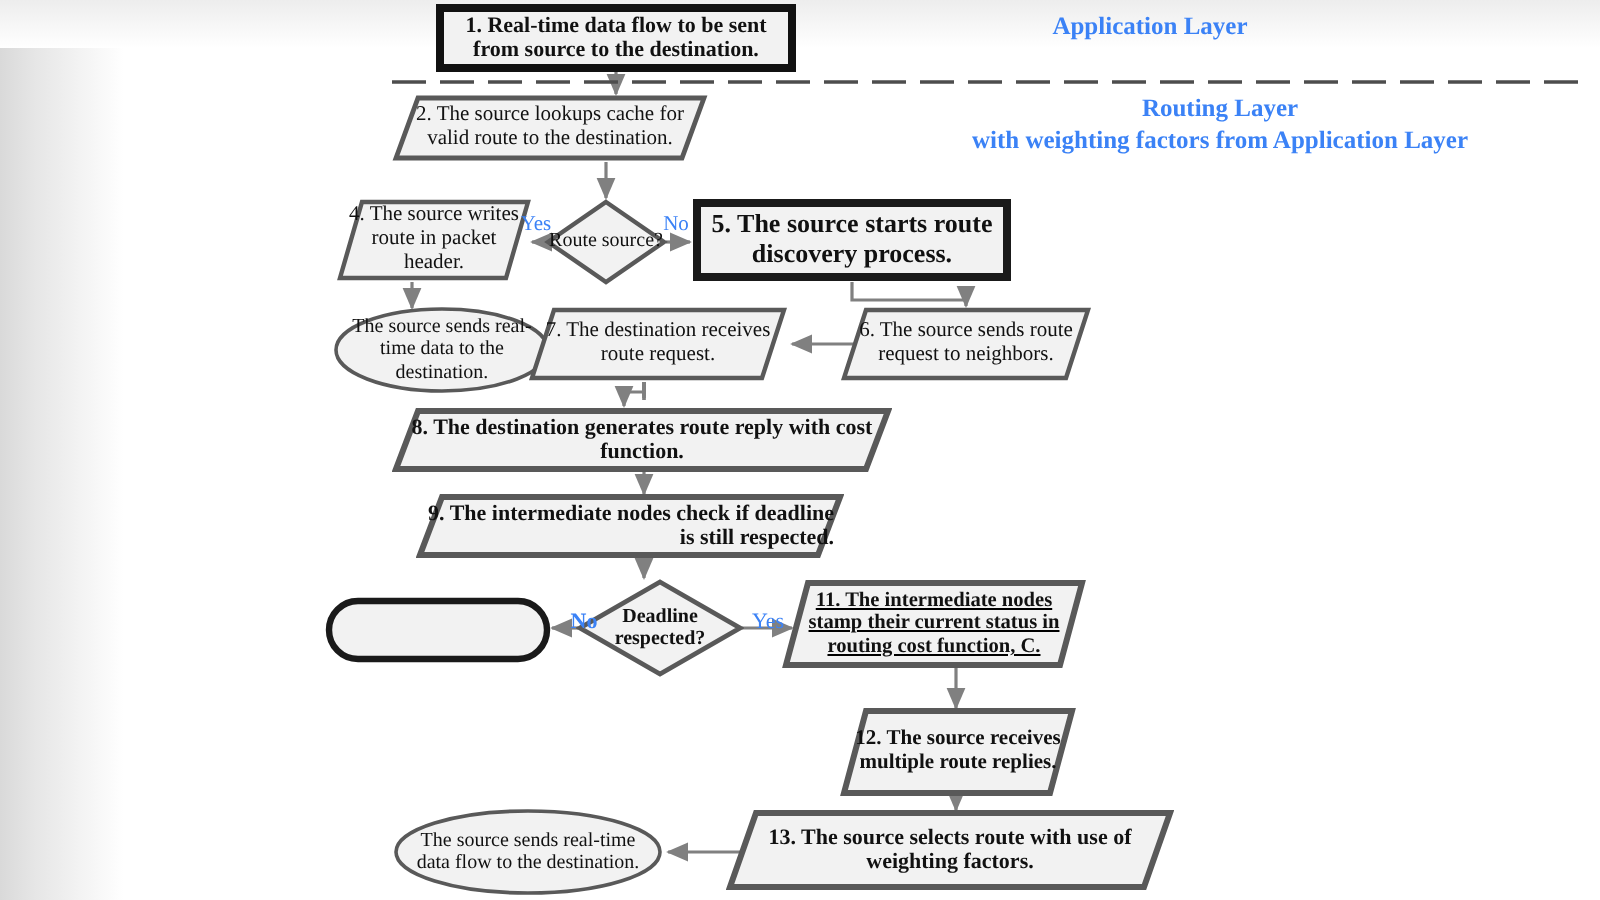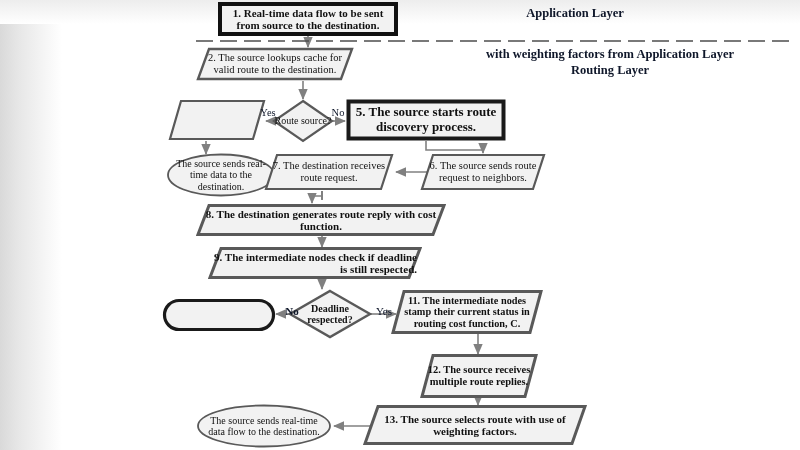--- a/index.html
+++ b/index.html
@@ -25,21 +25,21 @@
   .node .txt{
     position:relative;z-index:3;text-align:center;
     color:#111;line-height:1.12;
     padding:12px 5px;
     width:100%;
   }
   
   .shp{position:absolute;left:0;top:0;width:100%;height:100%;z-index:1;}
   .bold{font-weight:bold;}
   .layerlabel{
-    position:absolute;z-index:3;font-weight:bold;color:#0f172a;
+    position:absolute;z-index:3;font-weight:bold;color:#3b82f6;
     text-align:center;line-height:1.25;
   }
 </style>
 </head>
 <body>
 
 <div class="vignette"></div>
 <div class="vignette2"></div>
 
 <div id="canvas">
@@ -89,22 +89,22 @@
 
     <path d="M 322 191 L 322 196 L 312 196 L 312 203" stroke="#808080" stroke-width="1.6" fill="none" marker-end="url(#ah)"></path>
 
     <line x1="196" y1="41" x2="792" y2="41" stroke="#4d4d4d" stroke-width="1.7" stroke-dasharray="17 7"></line>
   </svg>
 
   <div class="layerlabel" style="left:430px;top:6px;width:290px;font-size:12.5px;">
     <span>Application Layer</span>
   </div>
   <div class="layerlabel" style="left:420px;top:47px;width:380px;font-size:12.5px;">
+    <div>Routing Layer</div>
     <div>with weighting factors from Application Layer</div>
-    <div>Routing Layer</div>
   </div>
 
   <div class="node" style="left:218px;top:2px;width:180px;height:34px;">
     <svg class="shp" viewBox="0 0 180 34" preserveAspectRatio="none">
       <rect x="2" y="2" width="176" height="30" fill="#f2f2f2" stroke="#111" stroke-width="4"></rect>
     </svg>
     <div class="txt bold" style="font-size:11px;">1. Real-time data flow to be sent from source to the destination.</div>
   </div>
 
   <div class="node" style="left:196px;top:47px;width:158px;height:34px;">
@@ -126,20 +126,21 @@
   </div>
 
   <div class="layerlabel" style="left:326px;top:106px;width:24px;font-size:10.5px;font-weight:normal;">
     <span>No</span>
   </div>
 
   <div class="node" style="left:168px;top:99px;width:98px;height:42px;">
     <svg class="shp" viewBox="0 0 98 42" preserveAspectRatio="none">
       <polygon points="13,2 96,2 85,40 2,40" fill="#f2f2f2" stroke="#595959" stroke-width="2.2"></polygon>
     </svg>
+    <div class="txt" style="font-size:10.5px;">4. The source writes route in packet header.</div>
   </div>
 
   <div class="node" style="left:166px;top:153px;width:110px;height:44px;">
     <svg class="shp" viewBox="0 0 110 44" preserveAspectRatio="none">
       <ellipse cx="55" cy="22" rx="53" ry="20.5" fill="#f2f2f2" stroke="#595959" stroke-width="1.8"></ellipse>
     </svg>
     <div class="txt" style="font-size:10px;">The source sends real-time data to the destination.</div>
   </div>
 
   <div class="node" style="left:346px;top:99px;width:160px;height:42px;">
@@ -191,21 +192,21 @@
   </div>
 
   <div class="layerlabel" style="left:279px;top:305px;width:26px;font-size:11px;">
     <span>No</span>
   </div>
 
   <div class="layerlabel" style="left:370px;top:305px;width:28px;font-size:11px;font-weight:normal;">
     <span>Yes</span>
   </div>
 
-  <div class="node" style="left:391px;top:289px;width:152px;height:46px;">
+  <div class="node" style="left:391px;top:289px;width:152px;height:46px;text-decoration:underline;">
     <svg class="shp" viewBox="0 0 152 46" preserveAspectRatio="none">
       <polygon points="13,2.5 150,2.5 139,43.5 2,43.5" fill="#f2f2f2" stroke="#595959" stroke-width="3"></polygon>
     </svg>
     <div class="txt bold" style="font-size:10.3px;">11. The intermediate nodes stamp their current status in routing cost function, C.</div>
   </div>
 
   <div class="node" style="left:420px;top:353px;width:118px;height:46px;">
     <svg class="shp" viewBox="0 0 118 46" preserveAspectRatio="none">
       <polygon points="13,2.5 116,2.5 105,43.5 2,43.5" fill="#f2f2f2" stroke="#595959" stroke-width="3"></polygon>
     </svg>

